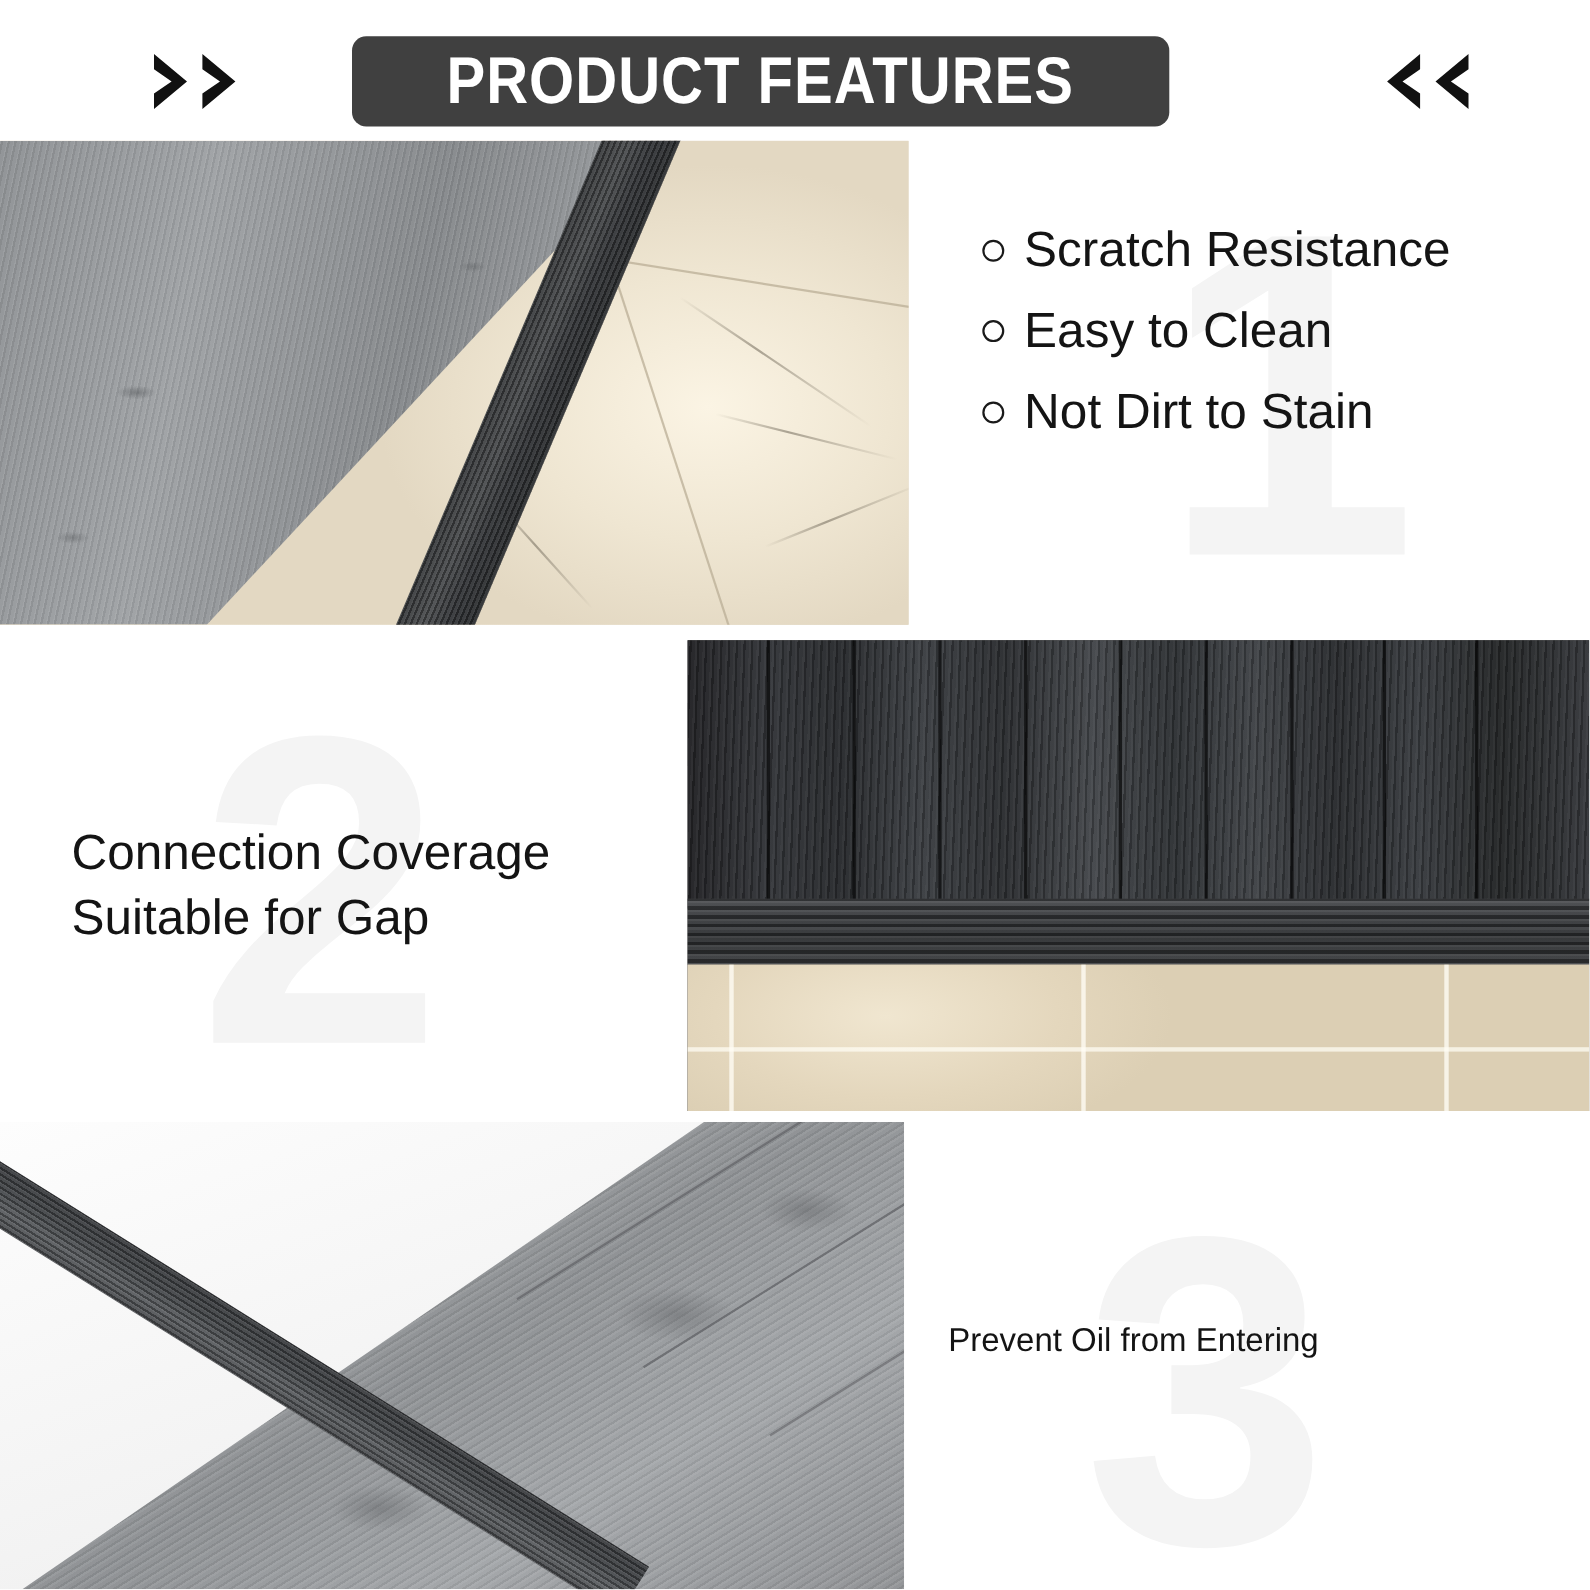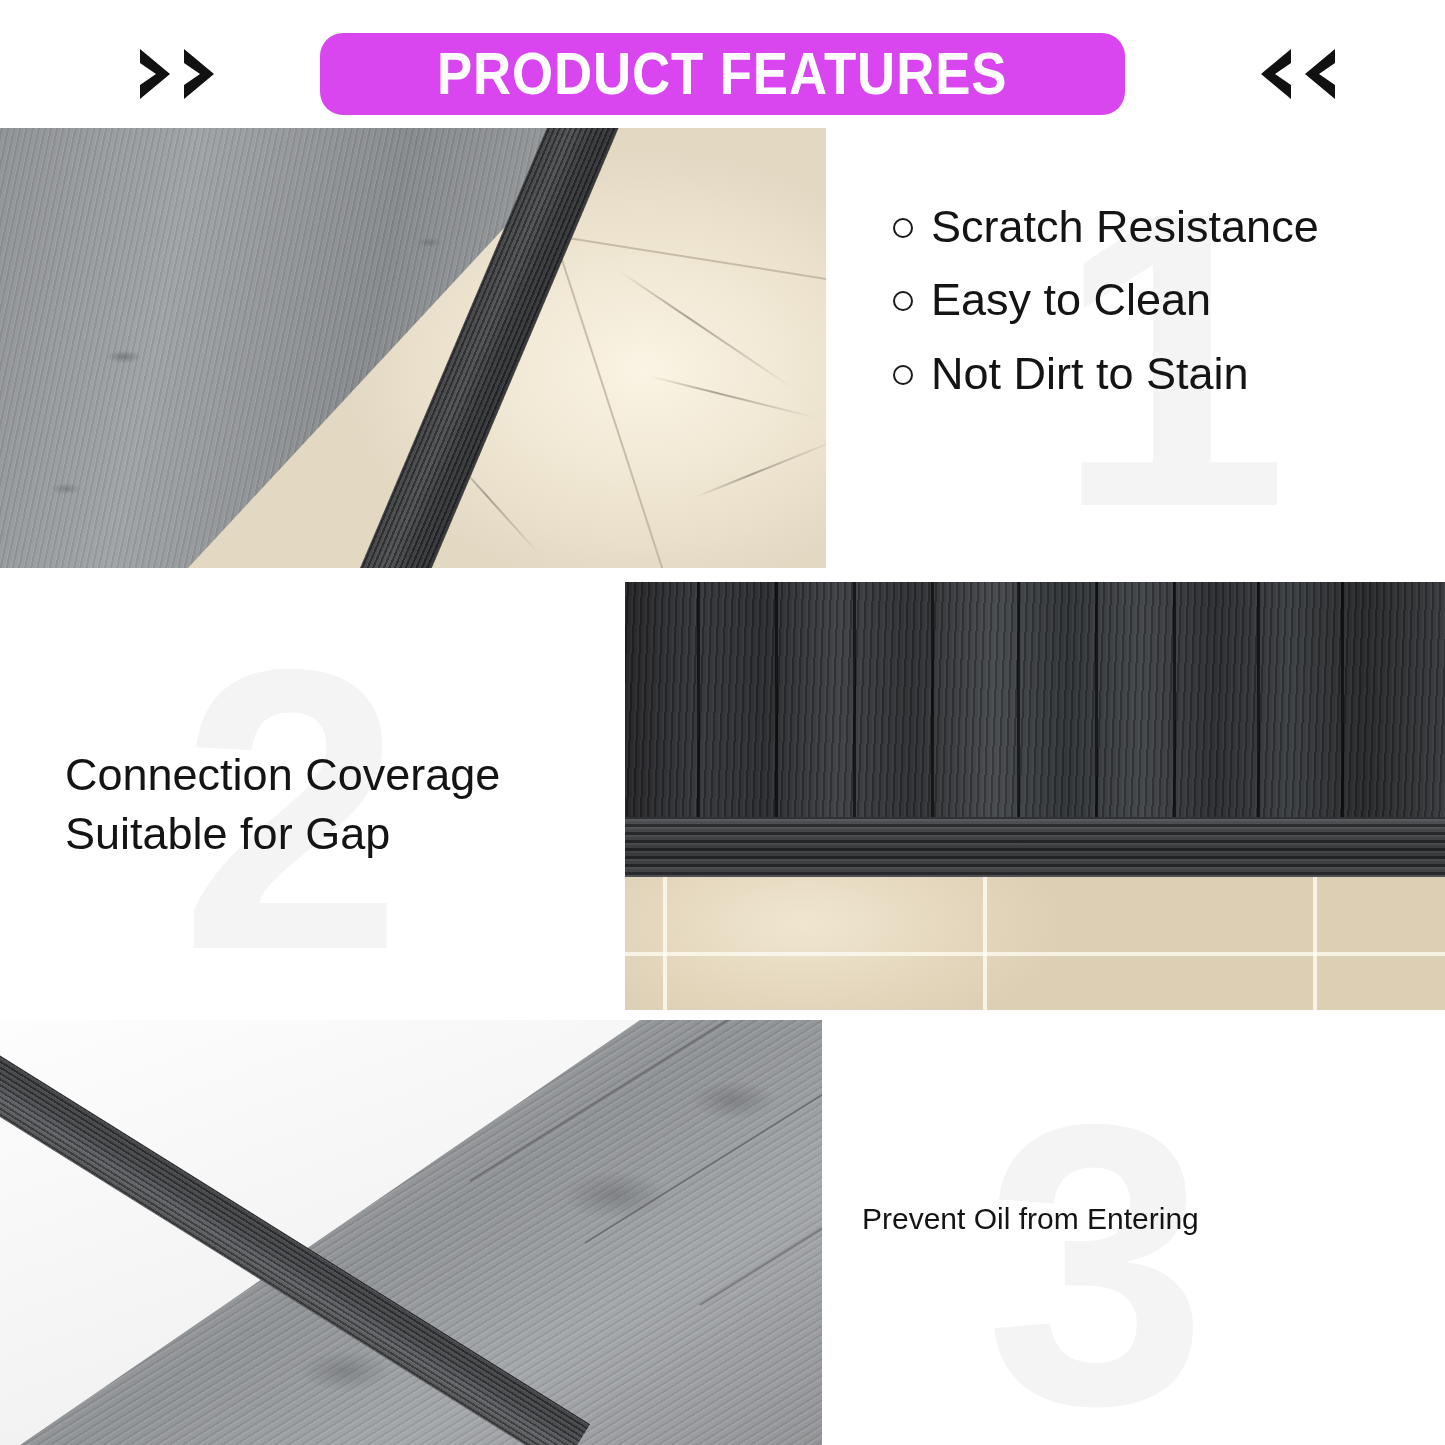--- a/index.html
+++ b/index.html
@@ -41,24 +41,24 @@
   #chevrons-right { right: 108px; }
   .chev {
     width: 34px;
     height: 54px;
     display: block;
   }
   .title-badge {
     position: absolute;
     left: 320px;
     top: 33px;
-    width: 805px;
+    width: 743px;
     height: 82px;
-    background: #d946ef;
-    border-radius: 23px;
+    background: #404040;
+    border-radius: 13px;
     display: flex;
     align-items: center;
     justify-content: center;
   }
   .title-text {
     color: #ffffff;
     font-family: "Liberation Sans", sans-serif;
     font-weight: bold;
     font-size: 60px;
     letter-spacing: 1px;

